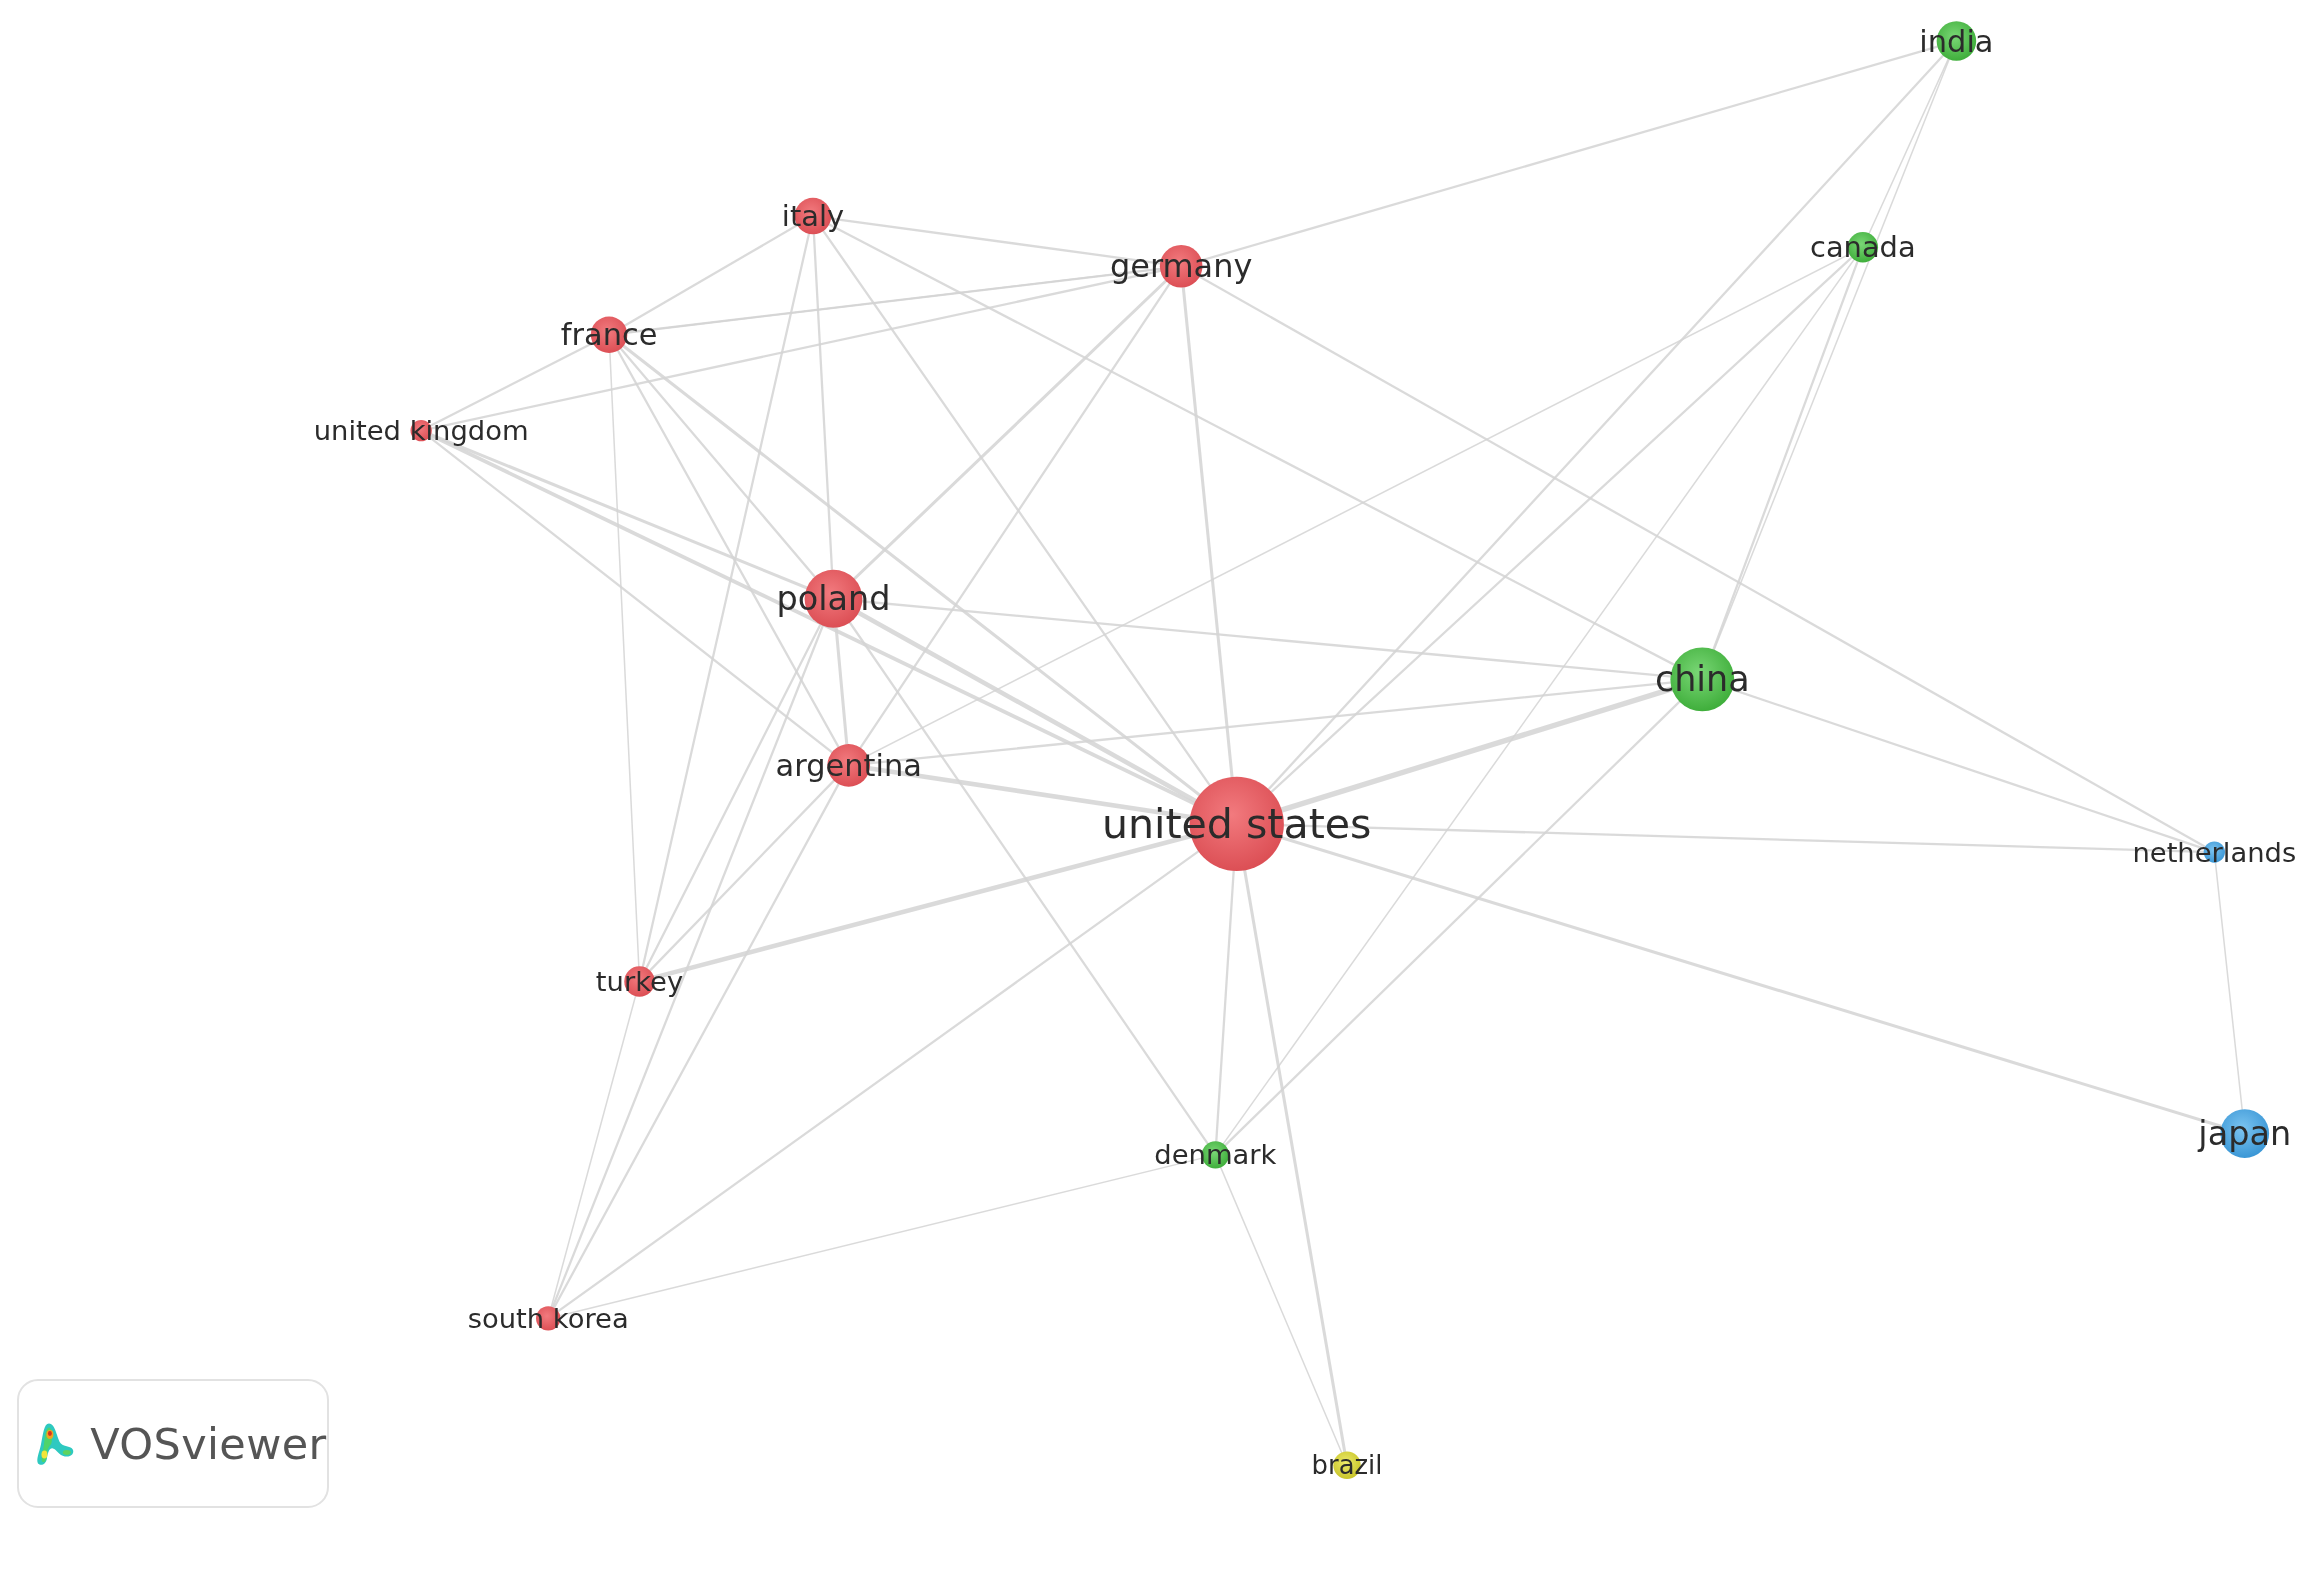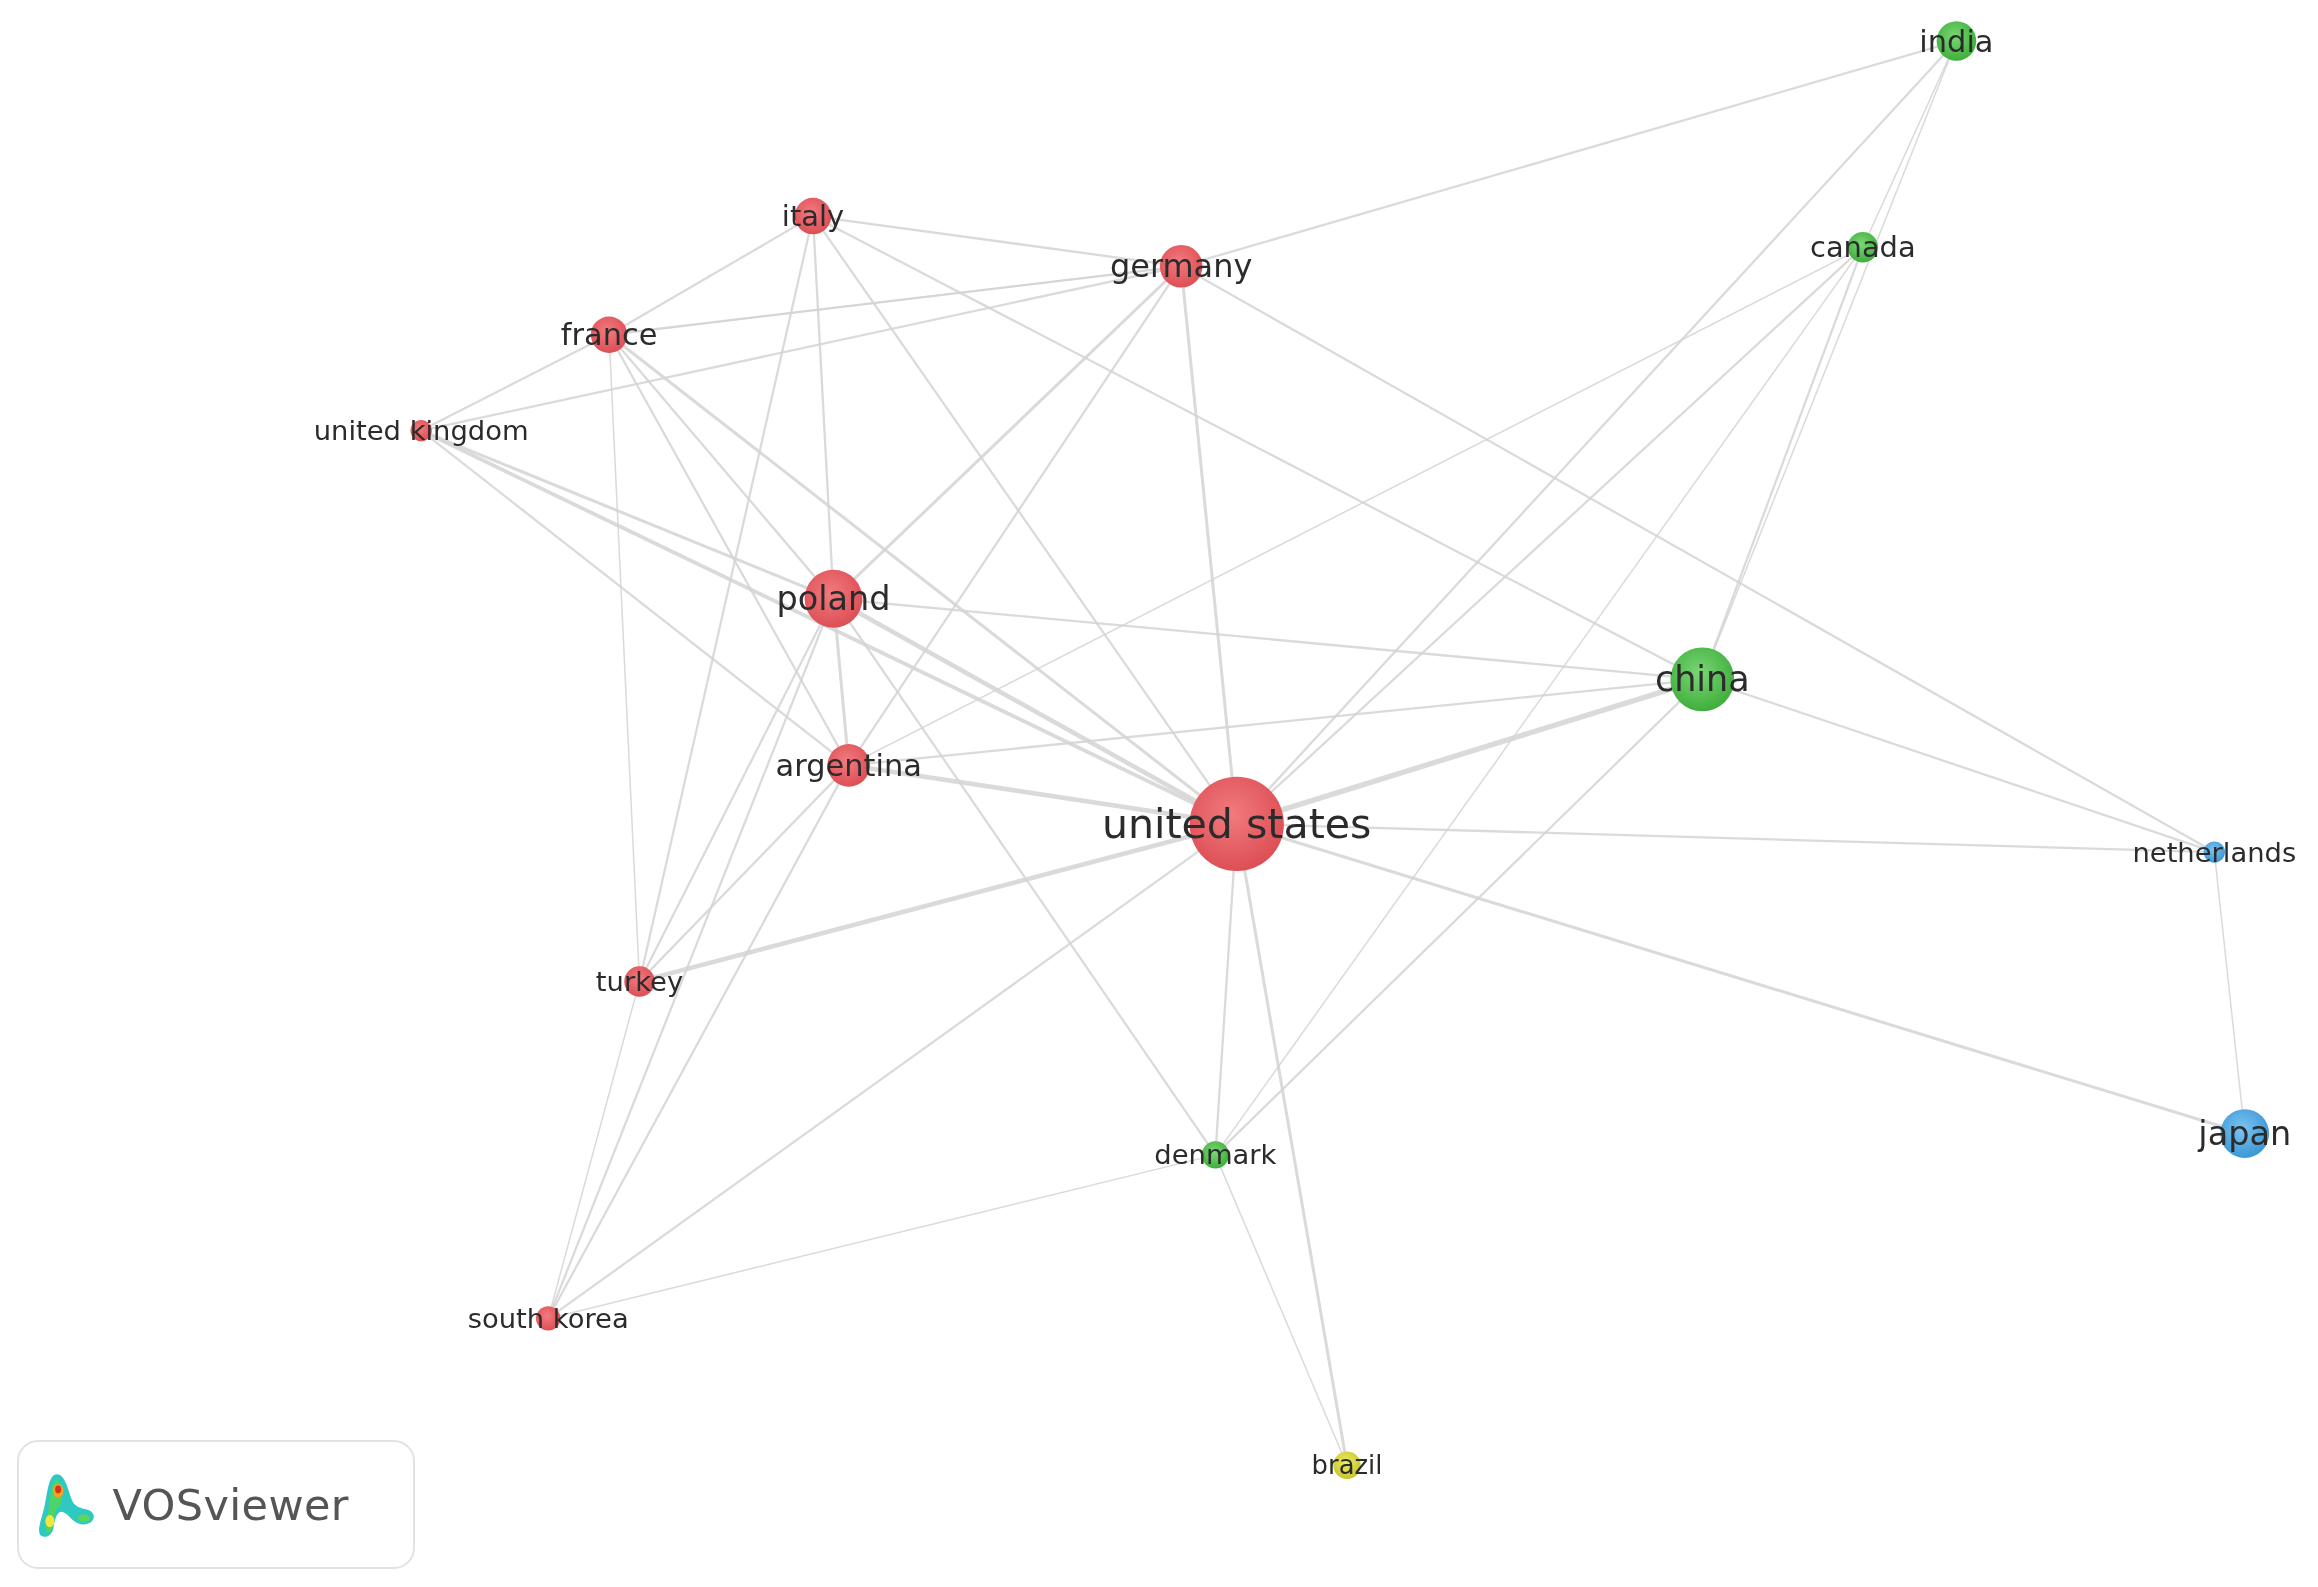--- a/index.html
+++ b/index.html
@@ -3,21 +3,21 @@
 <meta charset="utf-8">
 <style>
   html, body { margin: 0; padding: 0; background: #ffffff; }
   body { width: 2319px; height: 1587px; position: relative; overflow: hidden; font-family: "DejaVu Sans", "Liberation Sans", sans-serif; }
   #network { position: absolute; left: 0; top: 0; width: 2319px; height: 1587px; }
   .edge { stroke: #d4d4d4; stroke-linecap: round; fill: none; opacity: 0.85; }
   .node-circle { stroke: none; }
   .node-label { fill: #2b2b2b; dominant-baseline: central; text-anchor: middle; font-family: "DejaVu Sans", "Liberation Sans", sans-serif; }
   .node-group { cursor: pointer; }
   #vos-badge {
-    position: absolute; left: 16.7px; top: 1440px; width: 398px; height: 129px;
+    position: absolute; left: 16.7px; top: 1379px; width: 312px; height: 129px;
     border: 2.3px solid #e2e2e2; border-radius: 21px; background: #ffffff;
     box-sizing: border-box; display: flex; align-items: center; padding-left: 15px;
   }
   #vos-badge .logo { width: 65px; height: 73px; margin-right: 13.7px; }
   #vos-badge .brand-text { font-family: "DejaVu Sans", "Liberation Sans", sans-serif; font-size: 43px; color: #555555; letter-spacing: 0.4px; }
 </style>
 </head>
 <body>
 
 <svg id="network" xmlns="http://www.w3.org/2000/svg" viewBox="0 0 3047 2086">

